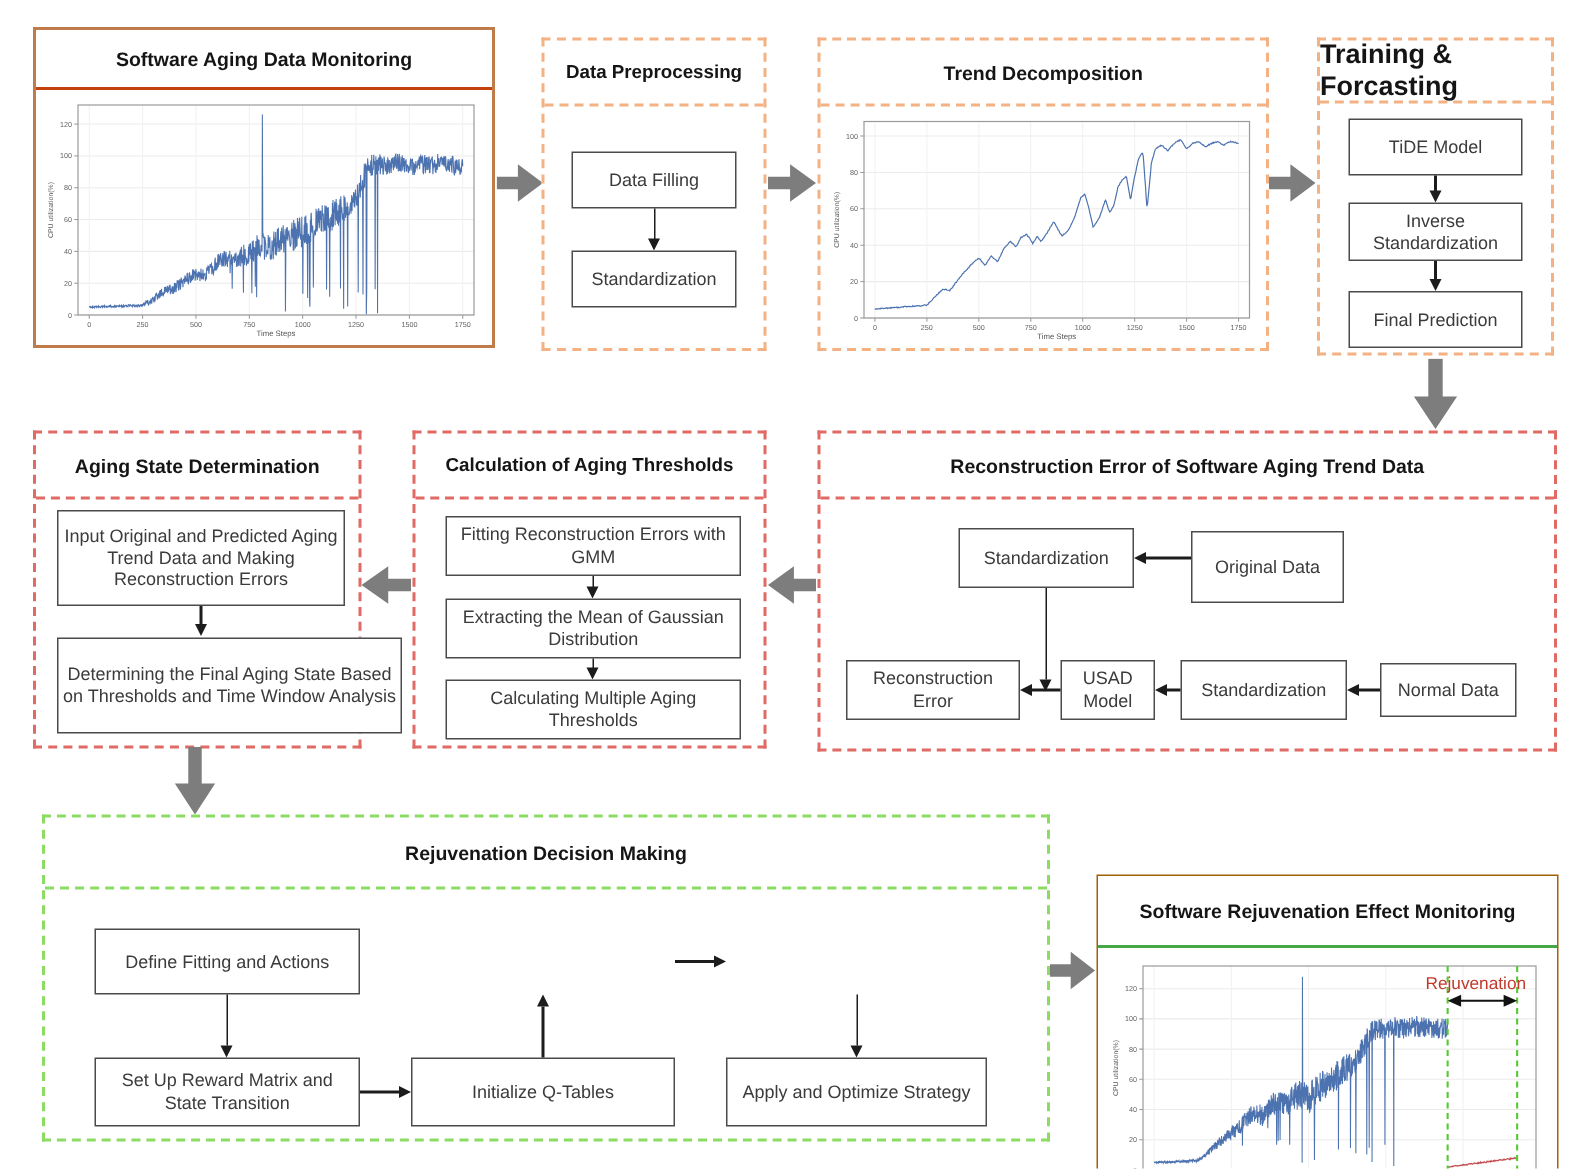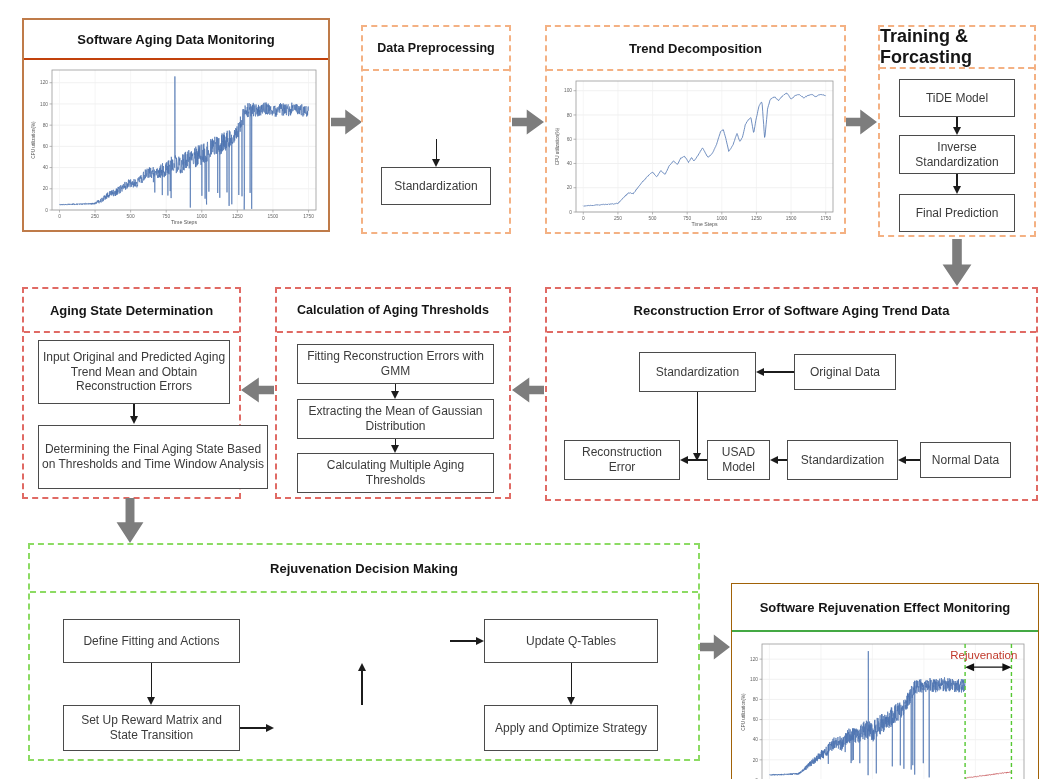--- a/index.html
+++ b/index.html
@@ -85,20 +85,21 @@
         <text x="156" y="160" text-anchor="middle" font-size="5.2" fill="#555">Time Steps</text>
         <text x="7" y="76" text-anchor="middle" font-size="4.6" fill="#555" transform="rotate(-90 7 76)">CPU utilization(%)</text>
         <path d="M31.5 140.9L31.7 140.8L31.9 140.2L32.2 140.3L32.4 141.1L32.6 141.1L32.8 140.7L33.1 141.0L33.3 140.7L33.5 141.1L33.7 140.3L34.0 141.0L34.2 140.9L34.4 140.9L34.6 140.4L34.9 141.1L35.1 140.5L35.3 140.6L35.5 140.2L35.8 140.3L36.0 140.0L36.2 140.9L36.5 141.1L36.7 140.7L36.9 140.3L37.1 140.5L37.4 140.4L37.6 140.0L37.8 141.0L38.0 140.7L38.3 140.4L38.5 140.8L38.7 140.9L38.9 140.8L39.2 141.0L39.4 140.3L39.6 140.0L39.8 139.9L40.1 140.5L40.3 140.9L40.5 139.9L40.8 139.9L41.0 140.1L41.2 140.5L41.4 140.8L41.7 139.8L41.9 140.6L42.1 140.4L42.3 140.2L42.6 140.1L42.8 140.7L43.0 140.4L43.2 140.8L43.5 140.5L43.7 140.7L43.9 140.8L44.2 139.7L44.4 140.6L44.6 139.9L44.8 140.8L45.1 139.7L45.3 139.8L45.5 140.2L45.7 139.6L46.0 140.5L46.2 140.6L46.4 139.9L46.6 140.8L46.9 140.3L47.1 140.3L47.3 140.6L47.5 140.4L47.8 140.8L48.0 140.6L48.2 139.9L48.5 139.6L48.7 140.7L48.9 140.3L49.1 140.0L49.4 140.5L49.6 139.6L49.8 140.5L50.0 140.4L50.3 140.1L50.5 139.9L50.7 139.7L50.9 140.1L51.2 140.5L51.4 140.5L51.6 139.7L51.8 140.3L52.1 139.9L52.3 140.1L52.5 140.1L52.8 139.6L53.0 140.4L53.2 139.7L53.4 140.0L53.7 140.7L53.9 140.4L54.1 139.8L54.3 139.4L54.6 140.6L54.8 140.1L55.0 140.4L55.2 139.8L55.5 139.5L55.7 139.7L55.9 139.9L56.2 140.1L56.4 139.3L56.6 140.4L56.8 140.3L57.1 140.4L57.3 140.5L57.5 139.2L57.7 139.1L58.0 139.2L58.2 139.4L58.4 140.4L58.6 139.7L58.9 139.2L59.1 139.5L59.3 139.7L59.5 139.6L59.8 140.1L60.0 140.0L60.2 140.5L60.5 139.2L60.7 139.3L60.9 139.8L61.1 139.5L61.4 139.1L61.6 140.1L61.8 140.5L62.0 140.3L62.3 140.1L62.5 139.3L62.7 140.1L62.9 139.5L63.2 139.4L63.4 140.5L63.6 139.5L63.8 140.2L64.1 139.0L64.3 139.9L64.5 138.9L64.8 140.4L65.0 140.4L65.2 140.4L65.4 139.6L65.7 139.2L65.9 139.9L66.1 138.9L66.3 140.2L66.6 140.1L66.8 138.7L67.0 140.2L67.2 139.2L67.5 138.6L67.7 139.5L67.9 138.7L68.2 137.8L68.4 139.6L68.6 139.4L68.8 137.9L69.1 138.3L69.3 136.7L69.5 136.9L69.7 137.8L70.0 136.4L70.2 138.5L70.4 136.1L70.6 136.6L70.9 139.0L71.1 139.3L71.3 138.5L71.5 138.1L71.8 136.9L72.0 136.7L72.2 138.0L72.5 137.2L72.7 134.9L72.9 136.2L73.1 138.5L73.4 135.9L73.6 135.5L73.8 133.9L74.0 134.7L74.3 135.1L74.5 136.8L74.7 137.6L74.9 134.4L75.2 133.6L75.4 136.9L75.6 133.6L75.8 132.2L76.1 131.7L76.3 133.2L76.5 131.6L76.8 134.1L77.0 135.8L77.2 132.7L77.4 134.5L77.7 131.8L77.9 131.8L78.1 134.9L78.3 130.9L78.6 129.8L78.8 134.4L79.0 129.4L79.2 132.8L79.5 132.3L79.7 128.5L79.9 132.5L80.2 132.0L80.4 132.9L80.6 131.0L80.8 133.7L81.1 131.5L81.3 130.8L81.5 132.2L81.7 127.3L82.0 131.2L82.2 128.4L82.4 127.2L82.6 129.1L82.9 130.7L83.1 129.3L83.3 128.1L83.5 126.5L83.8 131.5L84.0 127.1L84.2 130.5L84.5 128.2L84.7 129.7L84.9 126.2L85.1 126.7L85.4 125.8L85.6 132.2L85.8 128.4L86.0 129.5L86.3 130.3L86.5 129.0L86.7 127.4L86.9 126.9L87.2 132.0L87.4 126.8L87.6 131.8L87.8 130.9L88.1 130.2L88.3 124.5L88.5 130.8L88.8 125.0L89.0 129.4L89.2 124.7L89.4 130.6L89.7 125.8L89.9 128.0L90.1 122.9L90.3 124.7L90.6 123.3L90.8 123.2L91.0 129.6L91.2 129.1L91.5 123.9L91.7 124.2L91.9 122.1L92.2 129.1L92.4 128.0L92.6 124.5L92.8 121.1L93.1 123.1L93.3 124.8L93.5 123.7L93.7 123.4L94.0 127.5L94.2 122.0L94.4 123.3L94.6 122.4L94.9 121.2L95.1 125.1L95.3 120.0L95.5 120.1L95.8 121.6L96.0 123.9L96.2 122.0L96.5 123.5L96.7 118.4L96.9 117.9L97.1 124.4L97.4 122.1L97.6 125.7L97.8 122.5L98.0 118.8L98.3 118.0L98.5 118.5L98.7 123.1L98.9 124.7L99.2 120.6L99.4 119.7L99.6 123.6L99.8 119.5L100.1 122.9L100.3 117.3L100.5 115.6L100.8 121.6L101.0 121.2L101.2 115.9L101.4 118.5L101.7 118.8L101.9 116.8L102.1 123.2L102.3 120.7L102.6 115.4L102.8 117.3L103.0 120.3L103.2 118.5L103.5 122.7L103.7 119.8L103.9 118.0L104.2 117.6L104.4 120.9L104.6 117.4L104.8 117.6L105.1 118.0L105.3 123.4L105.5 119.5L105.7 121.1L106.0 115.1L106.2 120.4L106.4 122.3L106.6 118.1L106.9 119.8L107.1 121.8L107.3 115.6L107.5 122.4L107.8 119.8L108.0 118.3L108.2 119.1L108.5 119.5L108.7 117.9L108.9 123.4L109.1 120.9L109.4 121.9L109.6 121.9L109.8 114.4L110.0 114.8L110.3 116.5L110.5 114.4L110.7 113.3L110.9 113.5L111.2 118.1L111.4 118.1L111.6 113.7L111.8 114.5L112.1 112.1L112.3 114.2L112.5 112.6L112.8 114.7L113.0 111.1L113.2 118.8L113.4 116.0L113.7 113.4L113.9 115.1L114.1 118.4L114.3 118.9L114.6 116.7L114.8 115.7L115.0 116.1L115.2 109.8L115.5 107.8L115.7 116.4L115.9 115.4L116.2 111.0L116.4 112.4L116.6 115.3L116.8 114.9L117.1 109.4L117.3 105.5L117.5 114.1L117.7 111.4L118.0 106.1L118.2 106.4L118.4 108.4L118.6 112.6L118.9 107.6L119.1 104.7L119.3 107.0L119.5 108.5L119.8 112.2L120.0 113.8L120.2 111.7L120.5 104.9L120.7 109.5L120.9 113.5L121.1 110.7L121.4 103.4L121.6 109.4L121.8 103.7L122.0 113.1L122.3 112.8L122.5 107.1L122.7 104.0L122.9 107.3L123.2 112.2L123.4 111.7L123.6 114.0L123.8 107.2L124.1 110.3L124.3 106.7L124.5 106.2L124.8 107.8L125.0 108.0L125.2 103.1L125.4 118.2L125.7 108.8L125.9 111.5L126.1 112.3L126.3 105.6L126.6 113.2L126.8 128.5L127.0 110.1L127.2 107.8L127.5 107.3L127.7 108.4L127.9 107.3L128.2 111.3L128.4 107.3L128.6 105.1L128.8 109.7L129.1 109.5L129.3 104.4L129.5 108.4L129.7 113.9L130.0 111.1L130.2 113.7L130.4 106.4L130.6 108.7L130.9 106.5L131.1 113.4L131.3 105.4L131.5 113.0L131.8 104.0L132.0 108.4L132.2 102.3L132.5 113.7L132.7 106.5L132.9 100.6L133.1 103.1L133.4 111.5L133.6 106.0L133.8 109.1L134.0 105.8L134.3 131.1L134.5 99.2L134.7 104.7L134.9 112.7L135.2 107.3L135.4 102.0L135.6 108.3L135.8 107.0L136.1 110.5L136.3 113.2L136.5 108.1L136.8 111.5L137.0 109.5L137.2 111.6L137.4 112.0L137.7 100.5L137.9 110.9L138.1 98.9L138.3 106.1L138.6 104.4L138.8 98.1L139.0 99.0L139.2 108.8L139.5 102.1L139.7 111.2L139.9 131.5L140.2 96.8L140.4 109.5L140.6 101.3L140.8 96.4L141.1 110.3L141.3 103.7L141.5 100.8L141.7 101.9L142.0 101.6L142.2 127.1L142.4 105.0L142.6 96.7L142.9 99.1L143.1 134.1L143.3 92.8L143.5 95.0L143.8 106.5L144.0 95.5L144.2 99.7L144.5 105.4L144.7 95.8L144.9 100.9L145.1 106.2L145.4 106.0L145.6 106.4L145.8 104.2L146.0 99.3L146.3 101.1L146.5 102.8L146.7 103.7L146.9 12.4L147.2 93.7L147.4 91.5L147.6 94.4L147.8 94.5L148.1 93.6L148.3 109.1L148.5 93.9L148.8 95.9L149.0 97.8L149.2 98.8L149.4 107.5L149.7 103.9L149.9 102.8L150.1 104.2L150.3 104.5L150.6 105.6L150.8 92.7L151.0 98.5L151.2 101.3L151.5 94.8L151.7 96.8L151.9 93.8L152.2 108.6L152.4 105.8L152.6 109.3L152.8 105.9L153.1 108.4L153.3 97.0L153.5 96.3L153.7 102.8L154.0 103.2L154.2 108.9L154.4 95.6L154.6 90.4L154.9 100.5L155.1 94.9L155.3 96.3L155.5 105.8L155.8 90.6L156.0 105.6L156.2 106.3L156.5 98.0L156.7 98.0L156.9 88.7L157.1 97.1L157.4 104.0L157.6 87.9L157.8 101.3L158.0 99.6L158.3 96.4L158.5 103.9L158.7 95.8L158.9 96.8L159.2 90.2L159.4 102.2L159.6 102.0L159.8 87.6L160.1 96.1L160.3 97.8L160.5 97.6L160.8 86.1L161.0 94.5L161.2 104.4L161.4 99.3L161.7 92.9L161.9 96.1L162.1 88.8L162.3 143.6L162.6 97.9L162.8 95.3L163.0 87.8L163.2 95.5L163.5 87.4L163.7 92.4L163.9 96.4L164.2 90.4L164.4 92.1L164.6 89.5L164.8 92.8L165.1 94.6L165.3 99.3L165.5 100.1L165.7 99.8L166.0 98.5L166.2 88.6L166.4 90.9L166.6 84.4L166.9 94.5L167.1 88.3L167.3 92.9L167.5 103.1L167.8 82.7L168.0 102.8L168.2 90.1L168.5 84.8L168.7 85.8L168.9 101.6L169.1 87.1L169.4 100.7L169.6 88.6L169.8 92.2L170.0 100.1L170.3 81.4L170.5 92.2L170.7 85.5L170.9 95.0L171.2 83.5L171.4 93.7L171.6 81.5L171.8 81.7L172.1 89.2L172.3 95.2L172.5 95.4L172.8 91.8L173.0 100.9L173.2 80.5L173.4 98.1L173.7 100.8L173.9 131.8L174.1 92.5L174.3 96.1L174.6 95.7L174.8 85.9L175.0 98.1L175.2 80.5L175.5 97.5L175.7 87.9L175.9 79.6L176.2 97.3L176.4 98.7L176.6 84.7L176.8 87.1L177.1 134.7L177.3 98.3L177.5 93.6L177.7 91.8L178.0 98.0L178.2 93.3L178.4 136.4L178.6 140.5L178.9 82.7L179.1 97.3L179.3 79.1L179.5 77.9L179.8 87.7L180.0 91.0L180.2 90.4L180.5 86.3L180.7 94.9L180.9 127.7L181.1 94.4L181.4 93.0L181.6 90.1L181.8 90.0L182.0 89.6L182.3 92.8L182.5 87.9L182.7 75.1L182.9 90.3L183.2 76.8L183.4 90.3L183.6 88.3L183.8 82.7L184.1 75.5L184.3 84.5L184.5 74.8L184.8 88.1L185.0 85.7L185.2 76.7L185.4 82.6L185.7 79.3L185.9 76.4L186.1 89.7L186.3 89.7L186.6 90.4L186.8 72.8L187.0 79.6L187.2 79.8L187.5 78.3L187.7 85.1L187.9 89.7L188.2 89.2L188.4 82.9L188.6 72.9L188.8 89.9L189.1 78.6L189.3 74.6L189.5 73.4L189.7 129.0L190.0 74.6L190.2 74.6L190.4 86.2L190.6 85.4L190.9 74.1L191.1 87.9L191.3 81.4L191.5 82.6L191.8 133.8L192.0 84.9L192.2 90.3L192.5 80.7L192.7 82.3L192.9 86.9L193.1 79.0L193.4 89.7L193.6 71.3L193.8 87.4L194.0 69.4L194.3 87.2L194.5 76.7L194.7 77.8L194.9 74.3L195.2 70.4L195.4 86.2L195.6 71.1L195.8 81.9L196.1 68.6L196.3 83.2L196.5 71.3L196.8 81.0L197.0 85.2L197.2 76.4L197.4 78.0L197.7 86.5L197.9 73.0L198.1 72.6L198.3 84.1L198.6 68.9L198.8 86.3L199.0 128.4L199.2 66.8L199.5 75.0L199.7 77.9L199.9 74.1L200.2 81.2L200.4 82.4L200.6 81.6L200.8 78.3L201.1 141.9L201.3 66.4L201.5 83.3L201.7 75.2L202.0 67.5L202.2 72.3L202.4 81.4L202.6 74.1L202.9 78.6L203.1 79.0L203.3 74.3L203.5 70.8L203.8 140.3L204.0 73.5L204.2 79.6L204.5 78.2L204.7 79.4L204.9 78.1L205.1 76.9L205.4 73.8L205.6 71.5L205.8 71.3L206.0 78.5L206.3 70.2L206.5 66.0L206.7 76.6L206.9 69.3L207.2 67.6L207.4 71.2L207.6 66.8L207.8 64.0L208.1 73.6L208.3 64.9L208.5 74.4L208.8 66.1L209.0 62.4L209.2 68.6L209.4 68.3L209.7 72.8L209.9 66.8L210.1 73.2L210.3 59.0L210.6 70.4L210.8 131.0L211.0 69.0L211.2 66.9L211.5 58.5L211.7 58.2L211.9 58.1L212.2 67.7L212.4 52.6L212.6 63.7L212.8 60.0L213.1 61.5L213.3 62.5L213.5 58.6L213.7 56.1L214.0 132.3L214.2 62.9L214.4 61.7L214.6 53.9L214.9 45.2L215.1 61.0L215.3 49.2L215.5 48.5L215.8 45.1L216.0 47.0L216.2 145.5L216.5 128.8L216.7 46.5L216.9 50.4L217.1 41.5L217.4 45.5L217.6 48.6L217.8 50.0L218.0 46.0L218.3 49.4L218.5 47.0L218.7 51.4L218.9 47.1L219.2 43.0L219.4 53.1L219.6 52.1L219.8 39.3L220.1 50.7L220.3 52.9L220.5 47.8L220.8 49.4L221.0 43.1L221.2 39.2L221.4 45.6L221.7 43.4L221.9 46.9L222.1 128.9L222.3 49.8L222.6 40.1L222.8 47.1L223.0 52.3L223.2 42.7L223.5 45.7L223.7 144.9L223.9 43.0L224.2 41.6L224.4 49.9L224.6 40.9L224.8 46.3L225.1 41.0L225.3 38.9L225.5 52.2L225.7 49.7L226.0 40.3L226.2 47.9L226.4 47.8L226.6 46.9L226.9 41.6L227.1 46.1L227.3 51.4L227.5 52.4L227.8 47.7L228.0 40.4L228.2 41.4L228.5 45.3L228.7 44.0L228.9 50.4L229.1 44.8L229.4 49.5L229.6 45.1L229.8 52.4L230.0 42.9L230.3 51.9L230.5 40.9L230.7 48.0L230.9 42.4L231.2 50.7L231.4 45.9L231.6 51.7L231.8 42.7L232.1 44.4L232.3 44.7L232.5 49.6L232.8 51.3L233.0 41.8L233.2 48.1L233.4 41.1L233.7 45.1L233.9 43.8L234.1 40.9L234.3 49.5L234.6 45.2L234.8 45.5L235.0 40.4L235.2 47.7L235.5 46.2L235.7 39.0L235.9 38.8L236.2 43.9L236.4 48.5L236.6 47.7L236.8 43.9L237.1 38.7L237.3 43.0L237.5 50.3L237.7 47.2L238.0 42.0L238.2 38.5L238.4 50.0L238.6 40.2L238.9 45.3L239.1 50.1L239.3 48.9L239.5 50.4L239.8 40.8L240.0 43.2L240.2 39.6L240.5 49.6L240.7 43.9L240.9 41.4L241.1 47.1L241.4 41.4L241.6 49.4L241.8 50.8L242.0 44.2L242.3 43.1L242.5 46.2L242.7 42.2L242.9 49.7L243.2 50.0L243.4 46.2L243.6 46.0L243.8 46.3L244.1 47.6L244.3 51.4L244.5 46.9L244.8 49.4L245.0 49.6L245.2 48.0L245.4 45.3L245.7 42.3L245.9 42.7L246.1 49.6L246.3 42.1L246.6 43.3L246.8 42.2L247.0 41.8L247.2 52.6L247.5 49.1L247.7 50.8L247.9 44.2L248.2 52.6L248.4 48.9L248.6 45.4L248.8 51.0L249.1 46.0L249.3 43.3L249.5 46.9L249.7 47.3L250.0 48.3L250.2 47.4L250.4 45.2L250.6 43.4L250.9 42.4L251.1 46.3L251.3 44.0L251.5 40.3L251.8 48.8L252.0 40.6L252.2 43.4L252.5 39.0L252.7 45.0L252.9 42.9L253.1 40.9L253.4 40.4L253.6 45.0L253.8 40.4L254.0 51.0L254.3 51.5L254.5 44.9L254.7 47.1L254.9 42.7L255.2 39.4L255.4 49.2L255.6 51.5L255.8 41.3L256.1 45.2L256.3 40.6L256.5 49.5L256.8 44.3L257.0 49.3L257.2 40.8L257.4 41.7L257.7 45.7L257.9 49.0L258.1 40.3L258.3 51.0L258.6 51.1L258.8 47.8L259.0 42.4L259.2 44.9L259.5 42.3L259.7 41.6L259.9 41.3L260.2 40.4L260.4 46.6L260.6 52.1L260.8 48.5L261.1 44.6L261.3 47.7L261.5 43.5L261.7 42.5L262.0 45.4L262.2 50.7L262.4 45.2L262.6 51.4L262.9 46.6L263.1 45.0L263.3 46.7L263.5 49.3L263.8 38.7L264.0 47.5L264.2 41.4L264.5 43.7L264.7 41.5L264.9 46.8L265.1 46.9L265.4 44.4L265.6 43.5L265.8 40.7L266.0 41.2L266.3 40.9L266.5 42.9L266.7 45.8L266.9 41.2L267.2 42.8L267.4 46.1L267.6 45.0L267.8 40.3L268.1 47.2L268.3 45.0L268.5 40.9L268.8 40.0L269.0 48.3L269.2 40.9L269.4 48.9L269.7 50.2L269.9 47.6L270.1 49.5L270.3 47.0L270.6 43.3L270.8 42.0L271.0 49.3L271.2 43.6L271.5 50.0L271.7 50.1L271.9 42.4L272.2 44.7L272.4 46.1L272.6 41.4L272.8 44.8L273.1 49.4L273.3 51.2L273.5 40.5L273.7 40.2L274.0 40.5L274.2 44.9L274.4 48.4L274.6 51.6L274.9 52.5L275.1 52.2L275.3 45.2L275.5 43.1L275.8 51.3L276.0 47.0L276.2 42.4L276.5 48.9L276.7 42.7L276.9 45.5L277.1 47.4L277.4 49.5L277.6 49.5L277.8 44.0L278.0 42.1L278.3 48.5L278.5 50.4L278.7 52.6L278.9 48.4L279.2 51.7L279.4 47.1L279.6 50.8L279.8 45.2L280.1 42.5L280.3 42.6L280.5 46.8" fill="none" stroke="#4c72b0" stroke-width="0.7"></path>
       </svg></div>
 </div>
 
 <div class="flow right" style="left:331px;top:109px;width:31px;height:26px;"></div>
 
 <div class="section sec-orange" style="left:361px;top:25px;width:150px;height:209px;">
   <div class="sec-title" style="height:44px;font-size:12.5px;text-align:center;">Data Preprocessing</div>
+  <div class="node" style="left:18px;top:74px;width:110px;height:38px;">Data Filling</div>
   <div class="bline" style="left:72.5px;top:112px;width:1.5px;height:21px;"></div>
   <div class="tri down" style="left:69px;top:132px;"></div>
   <div class="node" style="left:18px;top:140px;width:110px;height:38px;">Standardization</div>
 </div>
 
 <div class="flow right" style="left:512px;top:109px;width:32px;height:26px;"></div>
 
 <div class="section sec-orange" style="left:545px;top:25px;width:301px;height:209px;">
   <div class="sec-title" style="height:44px;">Trend Decomposition</div>
   <div class="chart" style="left:5px;top:48px;width:289px;height:153px;"><svg width="289" height="153" viewBox="0 0 289 153">
@@ -162,21 +163,21 @@
   <div class="bline" style="left:76.2px;top:147px;width:1.5px;height:13px;"></div>
   <div class="tri down" style="left:72.5px;top:159px;"></div>
   <div class="node" style="left:19px;top:167px;width:116px;height:38px;">Final Prediction</div>
 </div>
 
 <div class="flow down" style="left:942px;top:239px;width:30px;height:47px;"></div>
 
 <div class="section sec-red" style="left:545px;top:287px;width:493px;height:214px;">
   <div class="sec-title" style="height:44px;">Reconstruction Error of Software Aging Trend Data</div>
   <div class="node" style="left:92px;top:63px;width:117px;height:40px;">Standardization</div>
-  <div class="node" style="left:247px;top:65px;width:102px;height:36px;">Original Data</div>
+  <div class="node" style="left:247px;top:65px;width:102px;height:48px;">Original Data</div>
 
   <div class="bline" style="left:217px;top:82.2px;width:30px;height:1.5px;"></div>
   <div class="tri left" style="left:209px;top:78.5px;"></div>
 
   <div class="bline" style="left:149.5px;top:103px;width:1.5px;height:61px;"></div>
   <div class="tri down" style="left:146px;top:164px;"></div>
   <div class="node" style="left:17px;top:151px;width:116px;height:40px;">Reconstruction Error</div>
   <div class="node" style="left:160px;top:151px;width:63px;height:40px;">USAD Model</div>
   <div class="node" style="left:240px;top:151px;width:111px;height:40px;">Standardization</div>
   <div class="node" style="left:373px;top:153px;width:91px;height:36px;">Normal Data</div>
@@ -201,33 +202,33 @@
   <div class="node" style="left:20px;top:110px;width:197px;height:40px;">Extracting the Mean of Gaussian Distribution</div>
   <div class="bline" style="left:117.7px;top:150px;width:1.5px;height:7px;"></div>
   <div class="tri down" style="left:114px;top:156px;"></div>
   <div class="node" style="left:20px;top:164px;width:197px;height:40px;">Calculating Multiple Aging Thresholds</div>
 </div>
 
 <div class="flow left" style="left:241px;top:377px;width:33px;height:26px;"></div>
 
 <div class="section sec-red" style="left:22px;top:287px;width:219px;height:212px;">
   <div class="sec-title" style="height:44px;">Aging State Determination</div>
-  <div class="node" style="left:14px;top:51px;width:192px;height:64px;">Input Original and Predicted Aging Trend Mean and Obtain Reconstruction Errors</div>
+  <div class="node" style="left:14px;top:51px;width:192px;height:64px;">Input Original and Predicted Aging Trend Data and Making Reconstruction Errors</div>
   <div class="bline" style="left:109.2px;top:115px;width:1.5px;height:13px;"></div>
   <div class="tri down" style="left:105.5px;top:127px;"></div>
   <div class="node" style="left:14px;top:136px;width:230px;height:64px;">Determining the Final Aging State Based on Thresholds and Time Window Analysis</div>
 </div>
 
 <div class="flow down" style="left:116px;top:498px;width:28px;height:45px;"></div>
 
 <div class="section sec-green" style="left:28px;top:543px;width:672px;height:218px;">
   <div class="sec-title" style="height:48px;">Rejuvenation Decision Making</div>
   <div class="node" style="left:33px;top:74px;width:177px;height:44px;">Define Fitting and Actions</div>
-  <div class="node" style="left:454px;top:74px;width:174px;height:44px;">Update Q-Tables</div>
   <div class="node" style="left:33px;top:160px;width:177px;height:46px;">Set Up Reward Matrix and State Transition</div>
+  <div class="node" style="left:244px;top:160px;width:176px;height:46px;">Initialize Q-Tables</div>
   <div class="node" style="left:454px;top:160px;width:174px;height:46px;">Apply and Optimize Strategy</div>
 
   <div class="bline" style="left:120.5px;top:118px;width:1.5px;height:34px;"></div>
   <div class="tri down" style="left:117px;top:152px;"></div>
 
   <div class="bline" style="left:210px;top:182.2px;width:26px;height:1.5px;"></div>
   <div class="tri right" style="left:236px;top:178.5px;"></div>
 
   <div class="bline" style="left:331.2px;top:126px;width:1.5px;height:34px;"></div>
   <div class="tri up" style="left:327.5px;top:118px;"></div>

